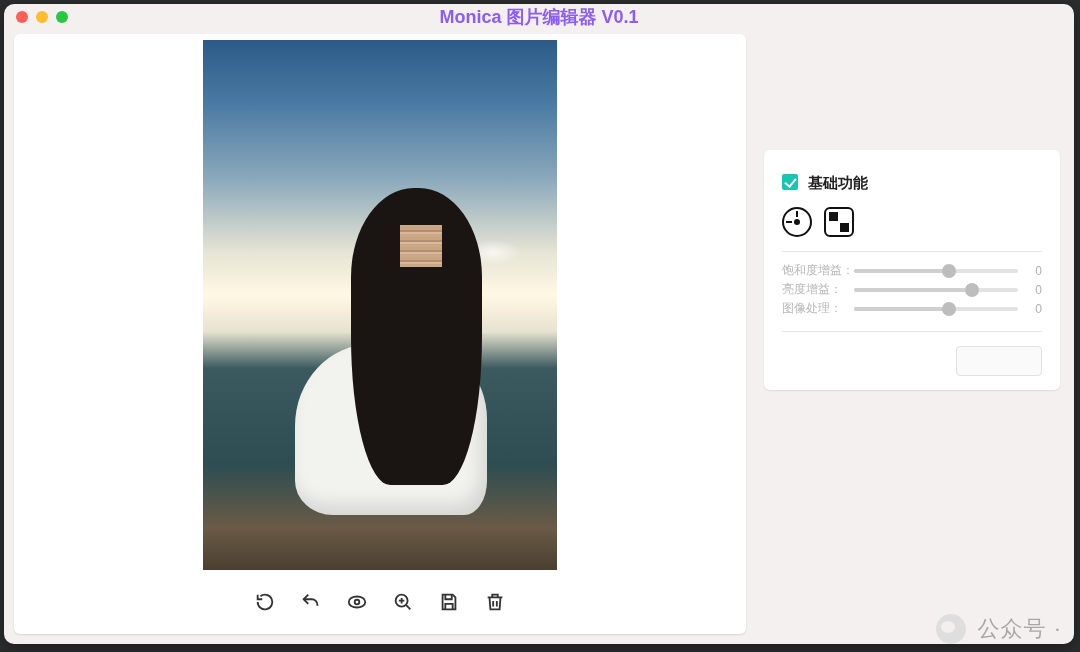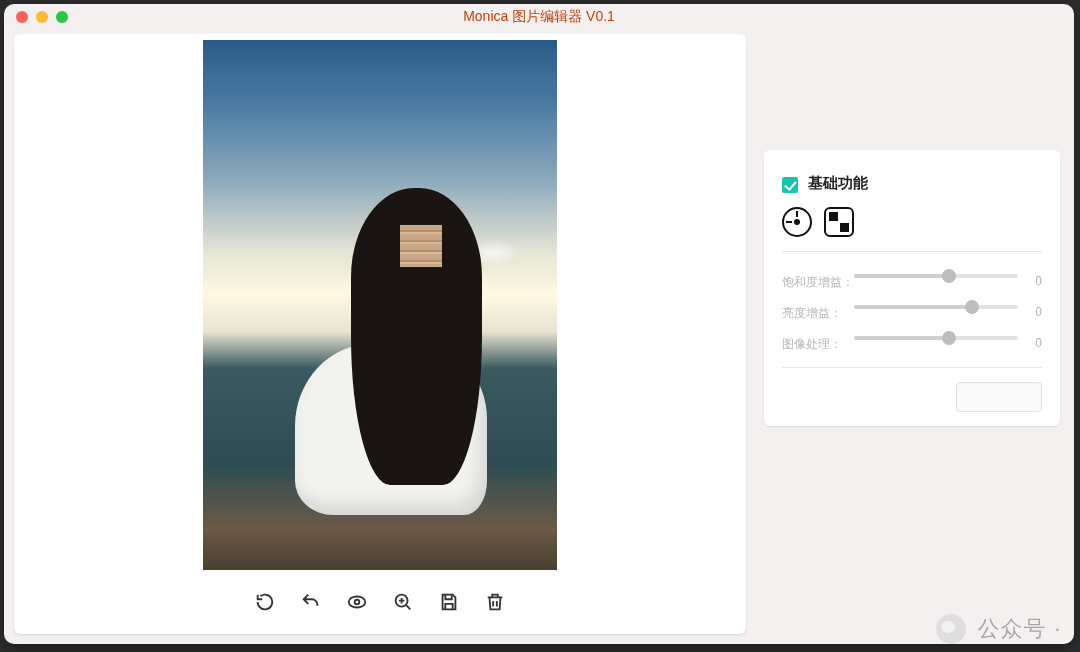--- a/index.html
+++ b/index.html
@@ -12,21 +12,21 @@
     display: flex; flex-direction: column;
   }
   .titlebar {
     height: 26px; display: flex; align-items: center; position: relative;
   }
   .traffic { display: flex; gap: 8px; margin-left: 12px; }
   .tl { width: 12px; height: 12px; border-radius: 50%; }
   .tl.red { background:#ff5f57; } .tl.yellow { background:#febc2e; } .tl.green { background:#28c840; }
   .titlebar .title {
     position: absolute; left: 0; right: 0; text-align: center;
-    font-size: 14px; font-weight: 400; color: #c2410c;
+    font-size: 18px; font-weight: 700; color: #8b5cf6;
   }
 
   .content { flex: 1; display: flex; padding: 4px 10px 10px 10px; gap: 18px; }
 
   .canvas-panel {
     width: 732px; background: #fff; border-radius: 6px; box-shadow: 0 1px 2px rgba(0,0,0,.12);
     display: flex; flex-direction: column; align-items: center; justify-content: flex-start;
   }
   .photo {
     margin-top: 6px; width: 354px; height: 530px; position: relative; overflow: hidden;
@@ -64,36 +64,36 @@
   .ticon { width: 24px; height: 24px; color:#333; display:flex; align-items:center; justify-content:center; cursor:pointer; }
   .ticon svg { width: 22px; height: 22px; stroke: currentColor; fill: none; stroke-width: 2; }
 
   .side { flex: 1; display: flex; flex-direction: column; justify-content: flex-start; padding-top: 116px; }
   .side-panel {
     background:#fff; border-radius:6px; box-shadow:0 1px 2px rgba(0,0,0,.1);
     padding: 16px 18px 14px 18px; width: 296px;
   }
   .section { padding: 8px 0 14px 0; border-bottom: 1px solid #e6e6e6; }
   .section:last-child { border-bottom: none; }
-  .sec-head { display:flex; align-items:flex-end; gap:10px; font-size:15px; font-weight:600; color:#222; }
+  .sec-head { display:flex; align-items:flex-start; gap:10px; font-size:15px; font-weight:600; color:#222; }
   .cb { width:16px; height:16px; border:2px solid #333; border-radius:2px; position:relative; cursor:pointer; }
   .cb.checked { background:#16c6b0; border-color:#16c6b0; }
   .cb.checked::after { content:""; position:absolute; left:3px; top:0px; width:5px; height:9px; border:solid #fff; border-width:0 2px 2px 0; transform:rotate(40deg); }
 
   .tool-icons { display:flex; gap:12px; margin-top:14px; }
   .ring { width:30px; height:30px; border:2.5px solid #111; border-radius:50%; display:flex; align-items:center; justify-content:center; cursor:pointer; }
   .ring .dot { width:6px; height:6px; background:#111; border-radius:50%; position:relative; }
   .ring .dot::before, .ring .dot::after { content:""; position:absolute; background:#111; }
   .ring .dot::before { width:2px; height:6px; left:2px; top:-8px; }
   .ring .dot::after { width:6px; height:2px; left:-8px; top:2px; }
   .sq { width:30px; height:30px; border:2.5px solid #111; border-radius:6px; position:relative; cursor:pointer; }
   .sq::before { content:""; position:absolute; left:3px; top:3px; width:9px; height:9px; background:#111; }
   .sq::after  { content:""; position:absolute; right:3px; bottom:3px; width:9px; height:9px; background:#111; }
 
-  .slider-row { display:flex; align-items:flex-start; gap:10px; margin-top:14px; font-size:12px; color:#b8b8b8; }
+  .slider-row { display:flex; align-items:center; gap:10px; margin-top:2px; font-size:12px; color:#b8b8b8; }
   .slider-row .lab { width:62px; white-space:nowrap; }
   .slider { flex:1; height:4px; background:#e2e2e2; border-radius:2px; position:relative; cursor:pointer; }
   .slider .fill { position:absolute; left:0; top:0; bottom:0; background:#cfcfcf; border-radius:2px; }
   .slider .thumb { position:absolute; top:50%; width:14px; height:14px; background:#bdbdbd; border-radius:50%; transform:translate(-50%,-50%); }
   .slider-row .val { width:14px; text-align:right; color:#b0b0b0; }
 
   .ghost-btn { margin-top:14px; height:30px; background:#eeeeee; border-radius:4px; }
 
   .apply-row { display:flex; justify-content:flex-end; margin-top:14px; }
   .apply-btn { width:86px; height:30px; border:1px solid #e1e1e1; border-radius:4px; background:#fafafa; cursor:pointer; }

